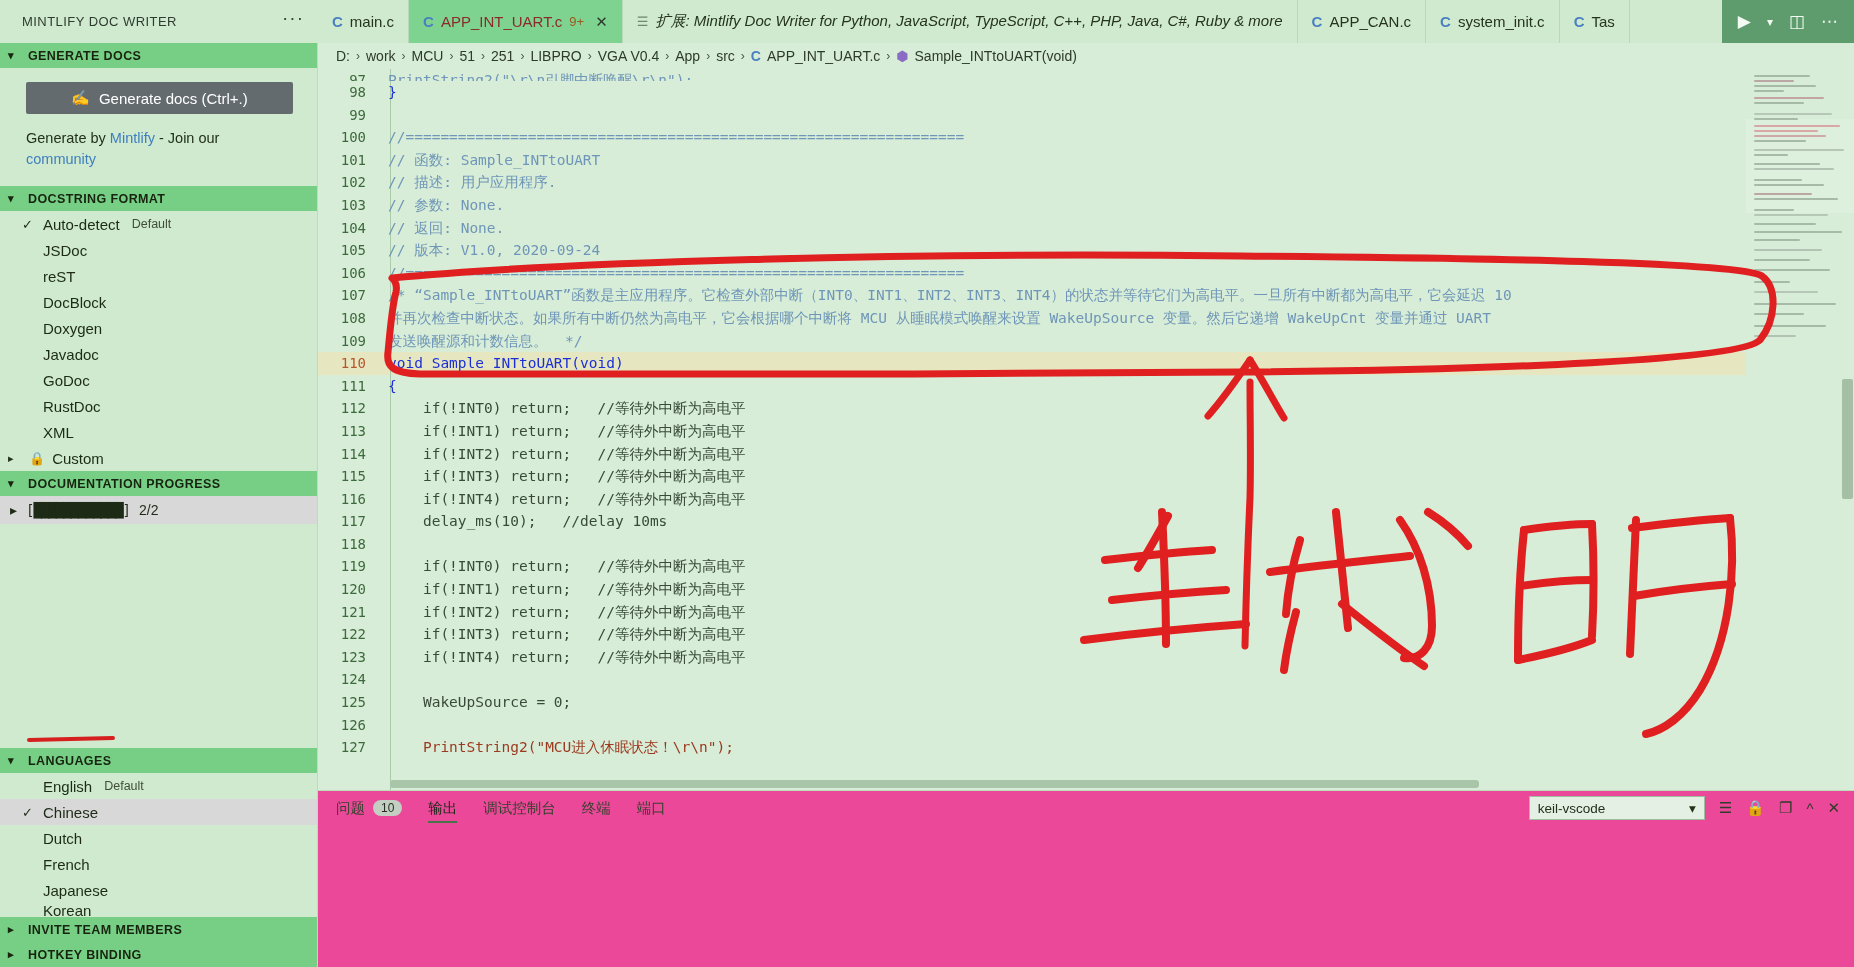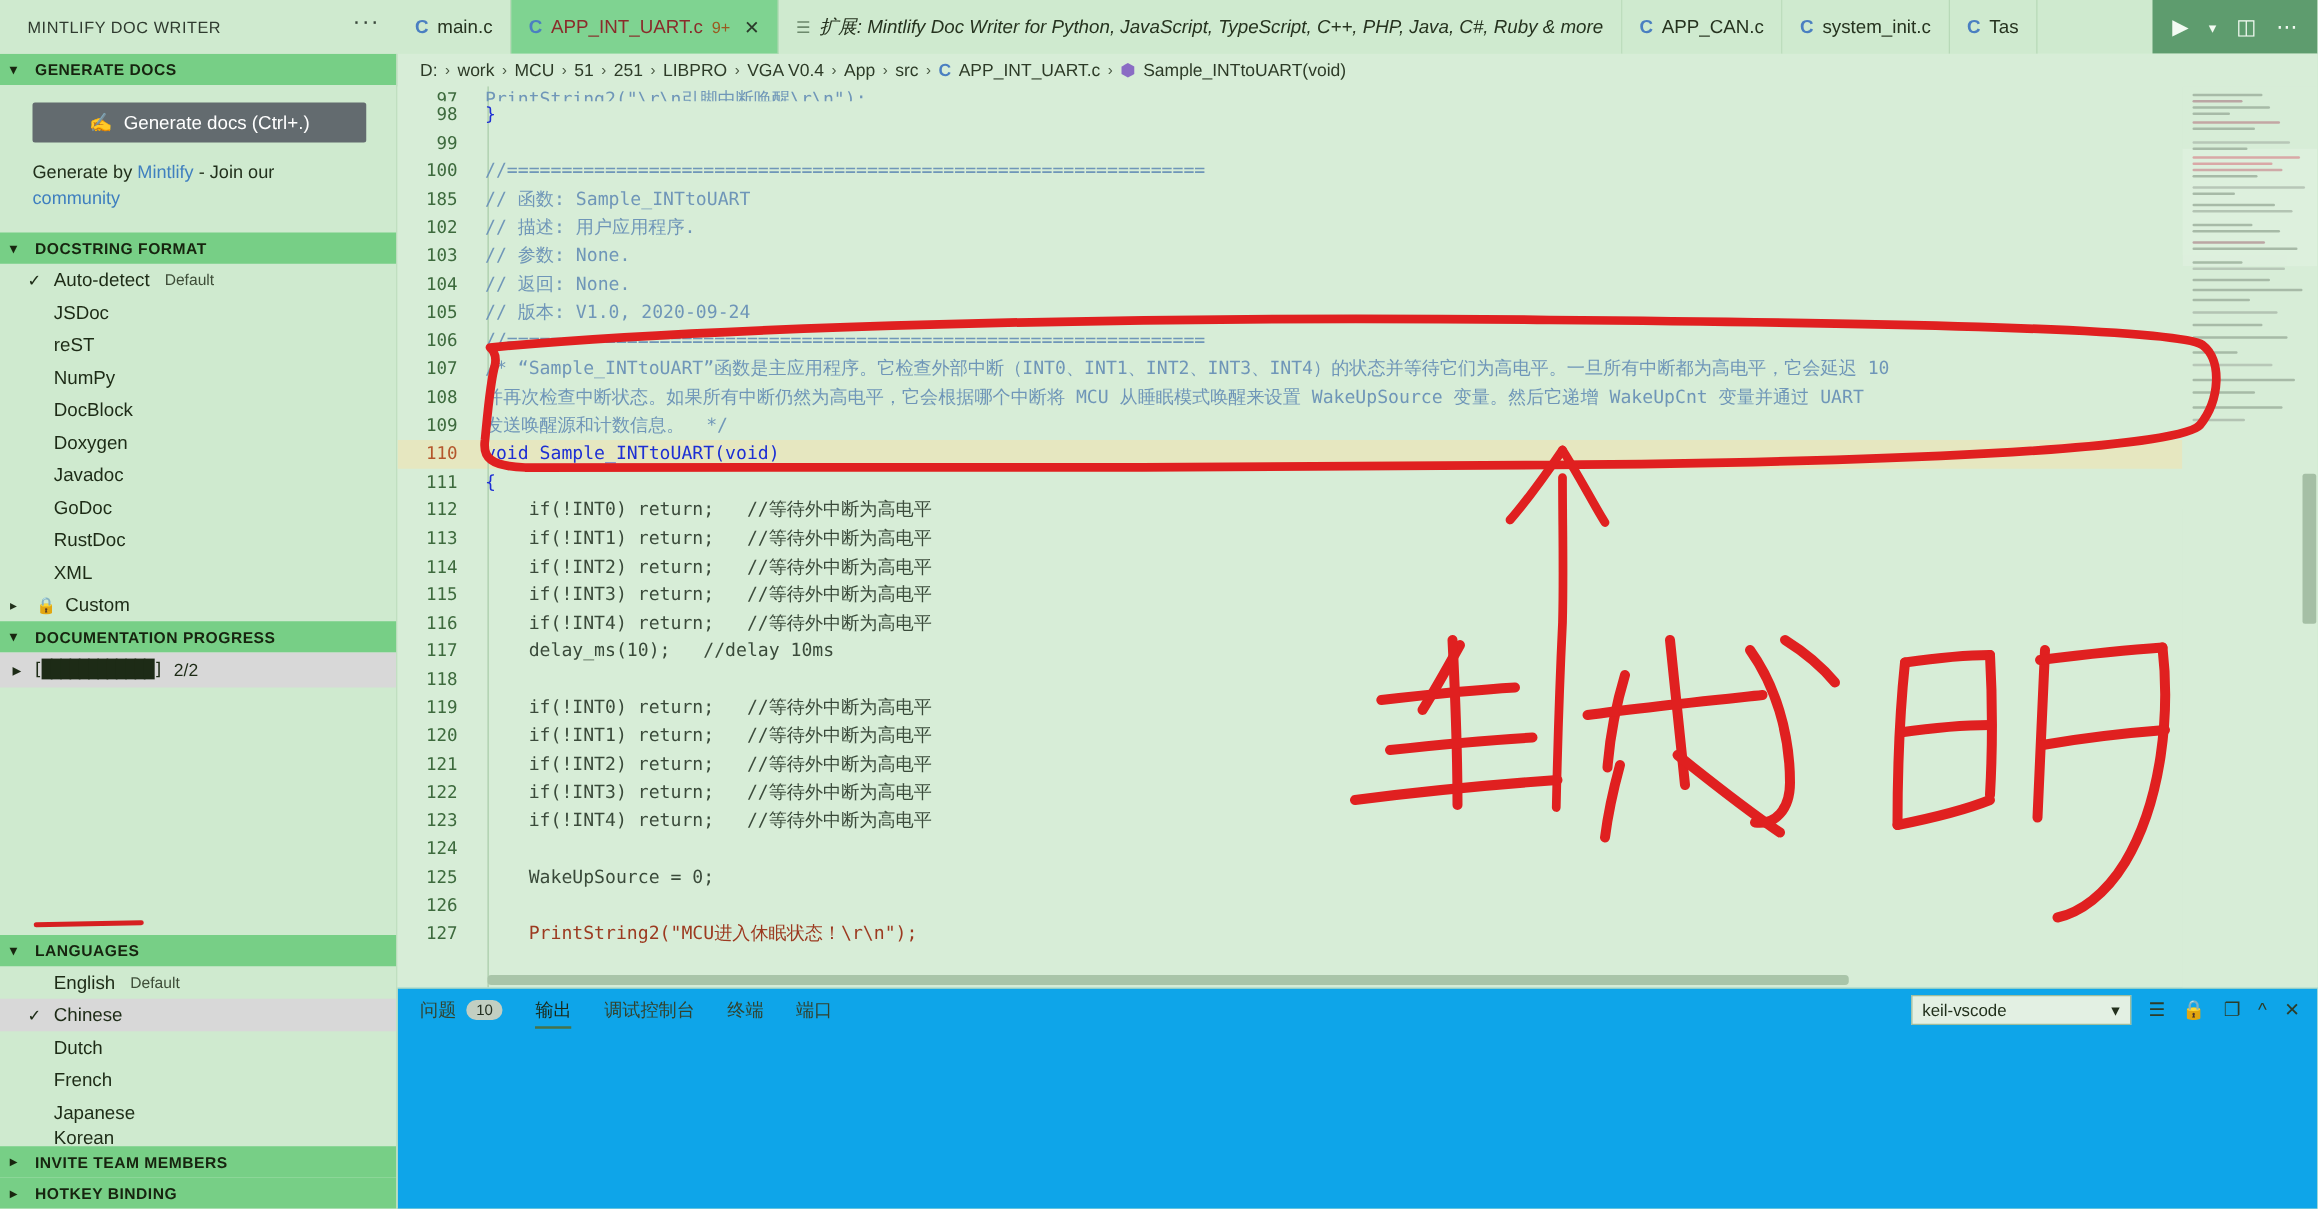--- a/index.html
+++ b/index.html
@@ -136,21 +136,21 @@
   .mm-slider { position:absolute; left:0; right:0; top:50px; height:94px; background: rgba(255,255,255,.18); }
 
   .vscroll {
     position: absolute; right: 0; top: 0; width: 14px; bottom: 0; background: transparent;
   }
   .vthumb { position: absolute; right: 1px; width: 11px; top: 310px; height: 120px; background: #a5bfa5; border-radius:2px; }
   .hscroll { position: absolute; left: 72px; right: 118px; bottom: 2px; height: 8px; }
   .hthumb { position: absolute; left: 0; width: 88%; height: 8px; background: #a9c5a9; border-radius: 3px;}
 
   
-  .panel { flex: 0 0 177px; height: 177px; background: #0ea5e9; border-top: 1px solid #bcdcbc; display: flex; flex-direction: column; }
+  .panel { flex: 0 0 177px; height: 177px; background: #ec4899; border-top: 1px solid #bcdcbc; display: flex; flex-direction: column; }
   .panel-tabs { height: 34px; display: flex; align-items: center; padding-left: 18px; gap: 26px; position: relative; }
   .ptab { font-size: 14.5px; color: #33422d; display: flex; align-items: center; gap: 8px; position: relative; height:34px;}
   .ptab.active { color: #1b2817; }
   .ptab.active::after { content:""; position: absolute; left: 0; right: 0; bottom: 2px; height: 2px; background: #46734a; }
   .pbadge {
     background: #c2cfc2; color: #243022; border-radius: 9px; font-size: 12px;
     padding: 1px 8px; min-width: 24px; text-align: center;
   }
   .panel-right { margin-left: auto; display: flex; align-items: center; gap: 14px; padding-right: 14px; }
   .psel {
@@ -246,24 +246,20 @@
         <div class="list-item">
           <span class="ck"></span>
           <span>JSDoc</span>
         </div>
         <div class="list-item">
           <span class="ck"></span>
           <span>reST</span>
         </div>
         <div class="list-item">
           <span class="ck"></span>
-          <span>NumPy</span>
-        </div>
-        <div class="list-item">
-          <span class="ck"></span>
           <span>DocBlock</span>
         </div>
         <div class="list-item">
           <span class="ck"></span>
           <span>Doxygen</span>
         </div>
         <div class="list-item">
           <span class="ck"></span>
           <span>Javadoc</span>
         </div>
@@ -377,21 +373,21 @@
           <div class="gutterline"></div>
 
           <div class="cl" style="height:12px;overflow:hidden;">
             <span class="ln">97</span>
             <span class="ctext c-cmt">PrintString2("\r\n引脚中断唤醒\r\n");</span>
           </div>
 
           <div class="cl"><span class="ln">98</span><span class="ctext c-kw">}</span></div>
           <div class="cl"><span class="ln">99</span><span class="ctext"></span></div>
           <div class="cl"><span class="ln">100</span><span class="ctext c-cmt">//================================================================</span></div>
-          <div class="cl"><span class="ln">185</span><span class="ctext c-cmt">// 函数: Sample_INTtoUART</span></div>
+          <div class="cl"><span class="ln">101</span><span class="ctext c-cmt">// 函数: Sample_INTtoUART</span></div>
           <div class="cl"><span class="ln">102</span><span class="ctext c-cmt">// 描述: 用户应用程序.</span></div>
           <div class="cl"><span class="ln">103</span><span class="ctext c-cmt">// 参数: None.</span></div>
           <div class="cl"><span class="ln">104</span><span class="ctext c-cmt">// 返回: None.</span></div>
           <div class="cl"><span class="ln">105</span><span class="ctext c-cmt">// 版本: V1.0, 2020-09-24</span></div>
           <div class="cl"><span class="ln">106</span><span class="ctext c-cmt">//================================================================</span></div>
           <div class="cl"><span class="ln">107</span><span class="ctext c-cmt">/* “Sample_INTtoUART”函数是主应用程序。它检查外部中断（INT0、INT1、INT2、INT3、INT4）的状态并等待它们为高电平。一旦所有中断都为高电平，它会延迟 10</span></div>
           <div class="cl"><span class="ln">108</span><span class="ctext c-cmt">并再次检查中断状态。如果所有中断仍然为高电平，它会根据哪个中断将 MCU 从睡眠模式唤醒来设置 WakeUpSource 变量。然后它递增 WakeUpCnt 变量并通过 UART</span></div>
           <div class="cl"><span class="ln">109</span><span class="ctext c-cmt">发送唤醒源和计数信息。  */</span></div>
           <div class="cl hl"><span class="ln">110</span><span class="ctext c-kw">void Sample_INTtoUART(void)</span></div>
           <div class="cl"><span class="ln">111</span><span class="ctext c-kw">{</span></div>

